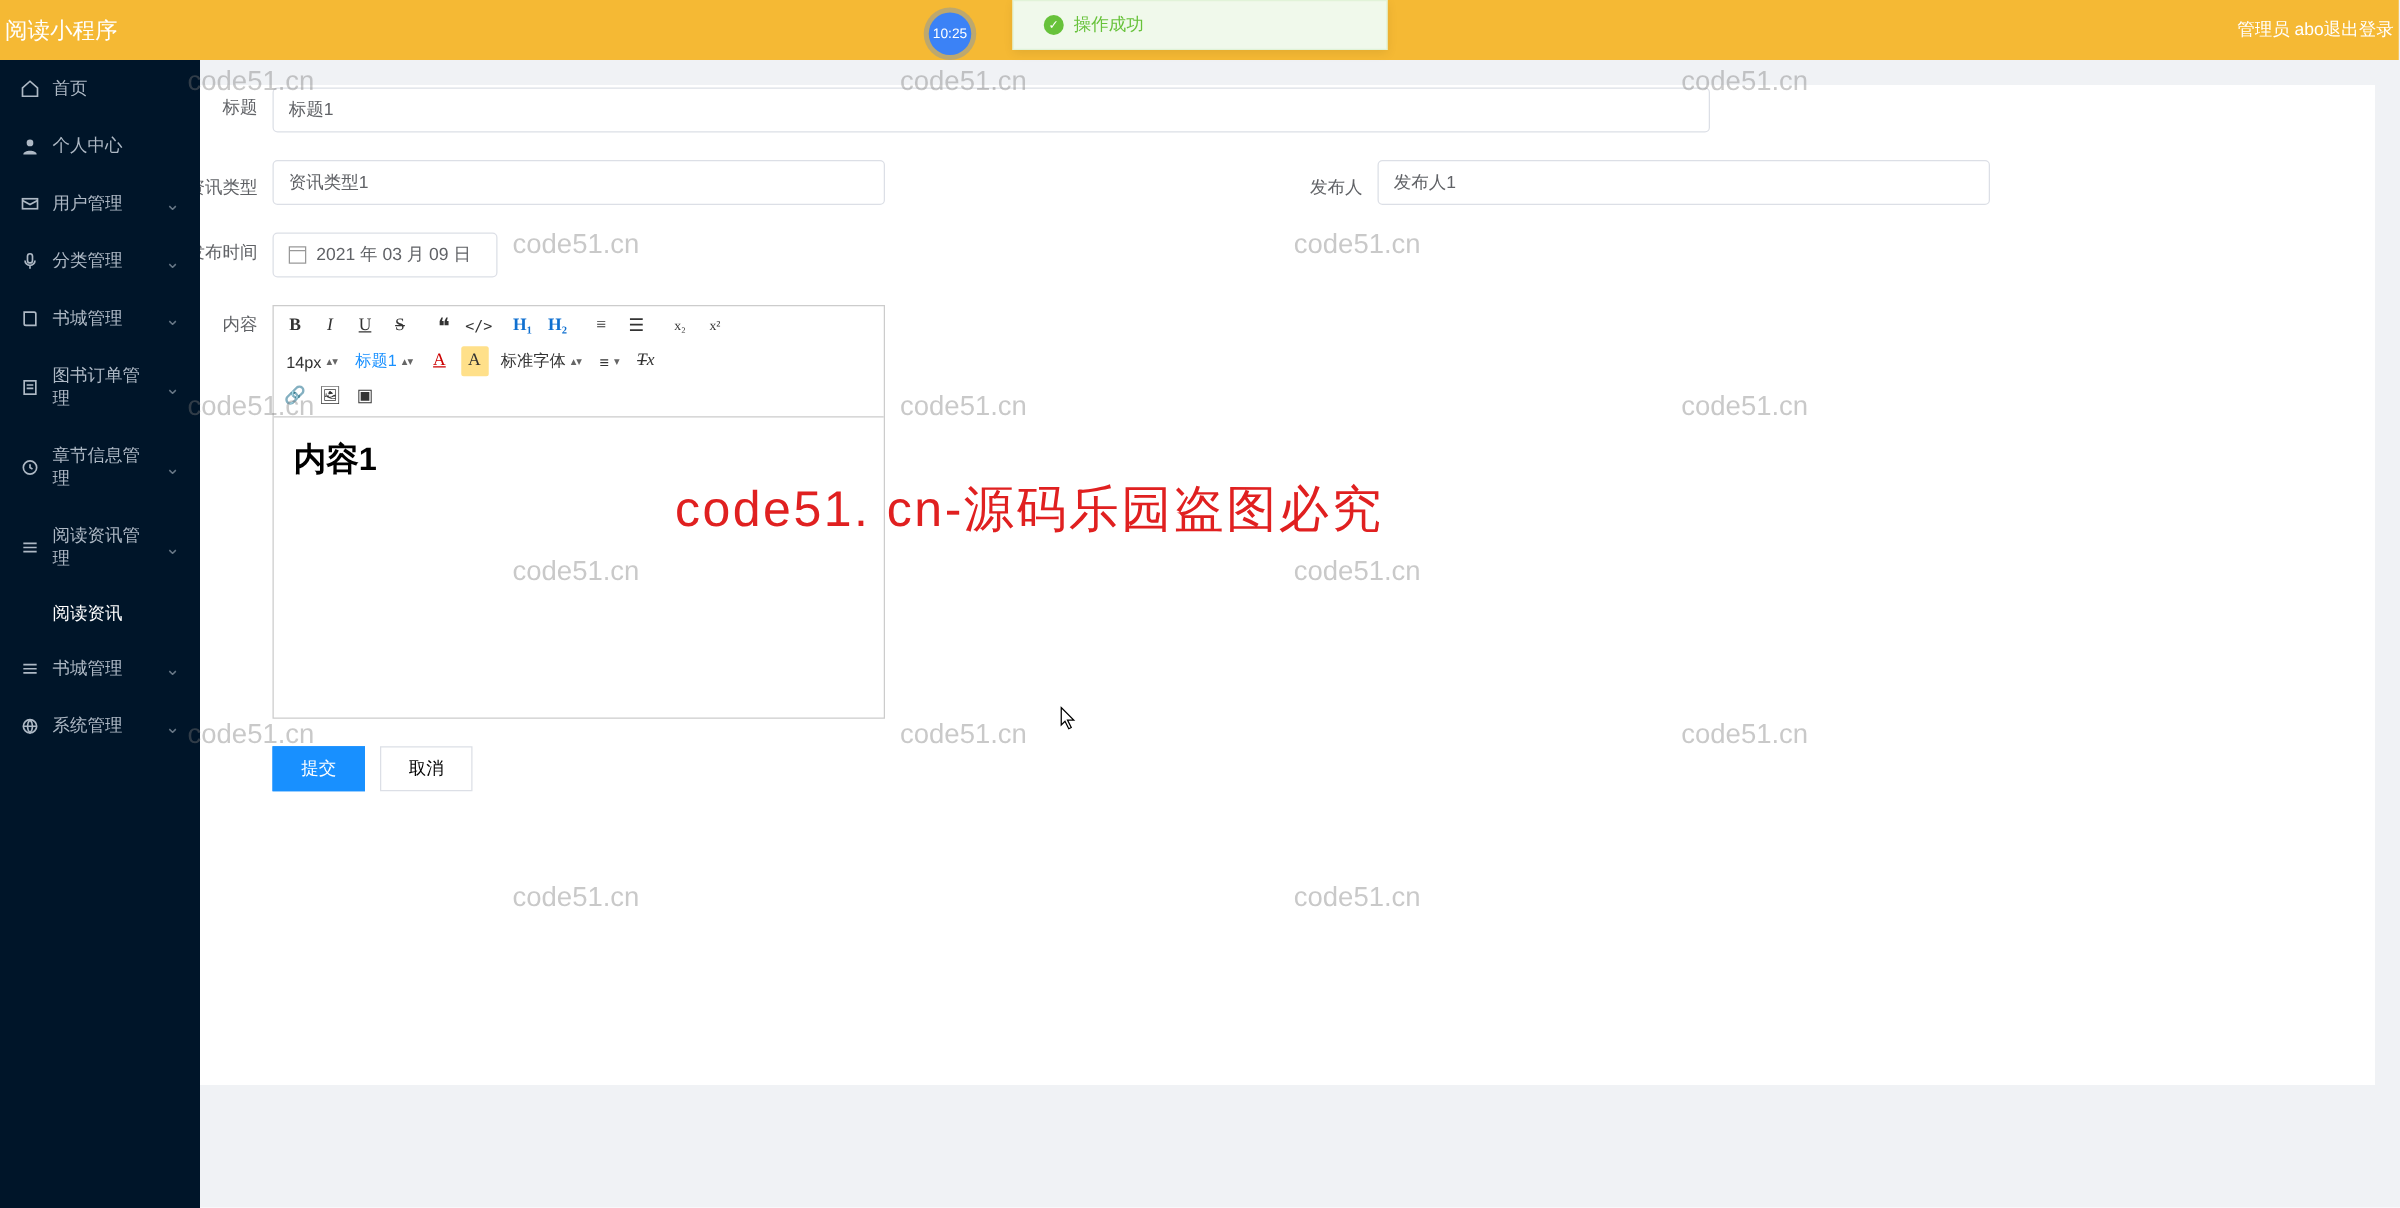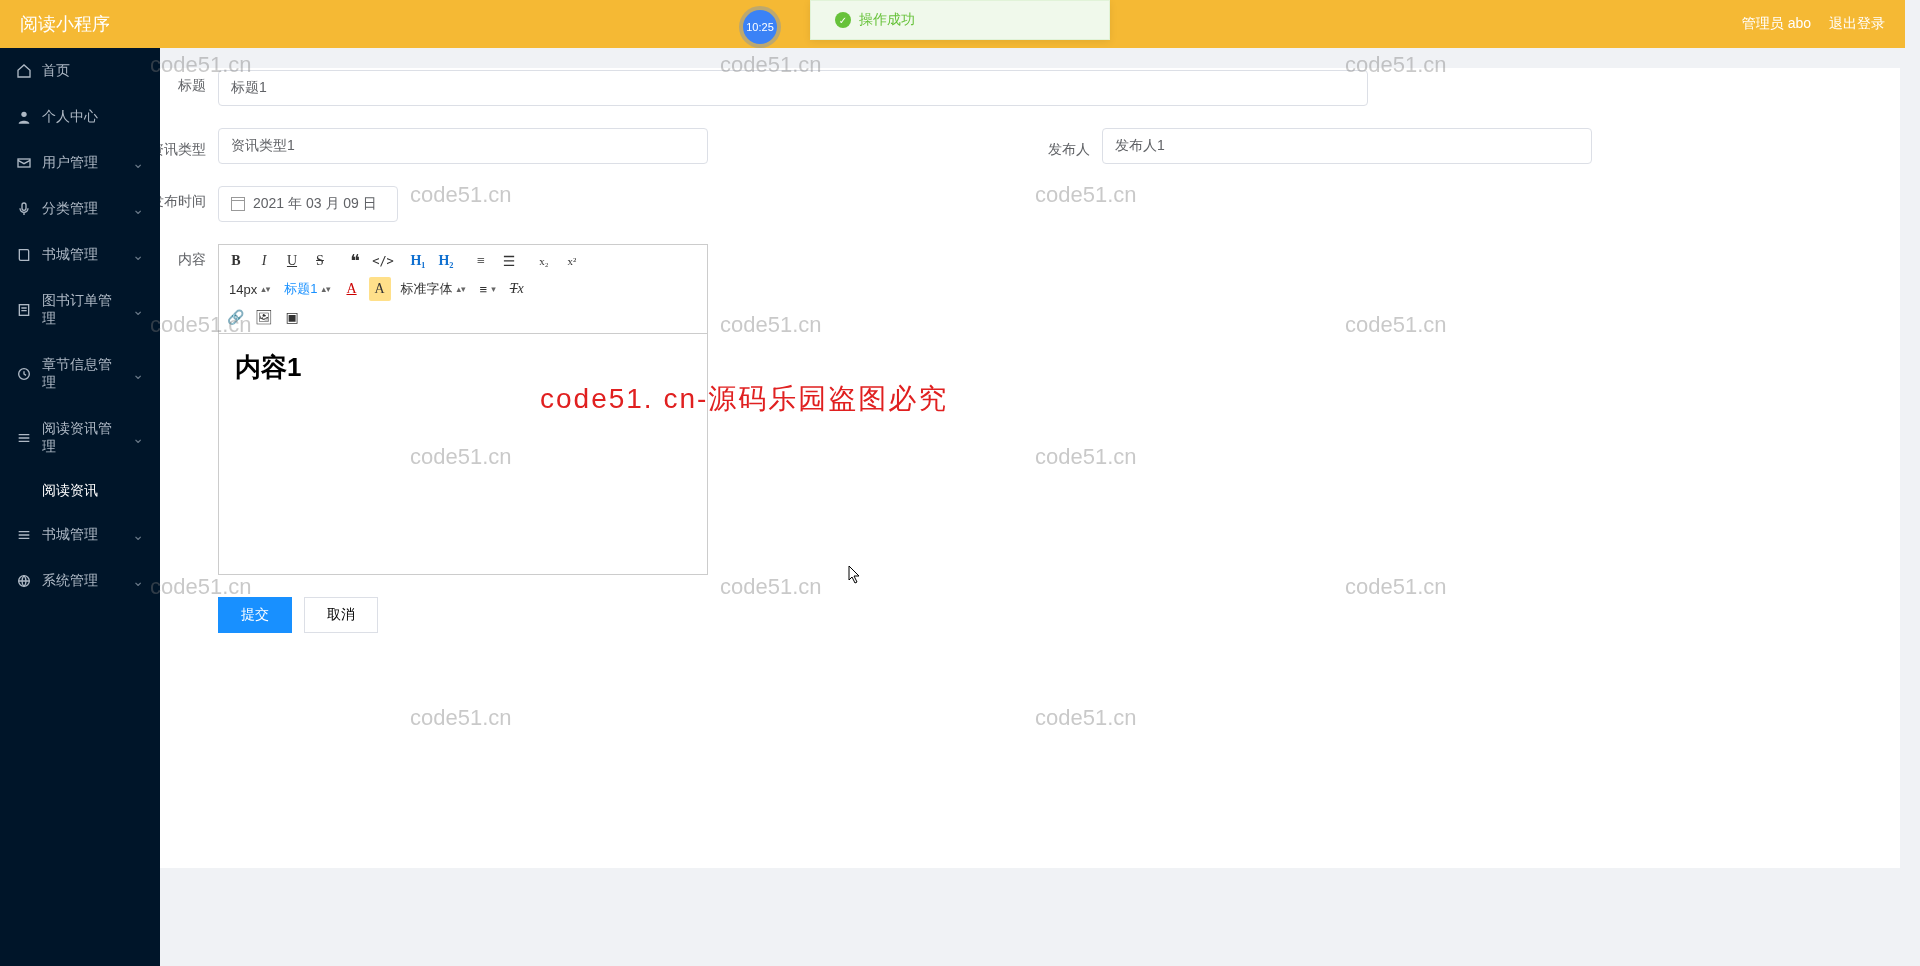--- a/index.html
+++ b/index.html
@@ -1,20 +1,20 @@
 <!DOCTYPE html>
 <html><head>
 <meta charset="utf-8">
 <style>
 * { box-sizing: border-box; margin: 0; padding: 0; }
 body { font-family: "Microsoft YaHei", Arial, sans-serif; font-size: 14px; color: #333; background: #f0f2f5; position: relative; overflow-x: hidden; }
 
-.header { position: fixed; top: 0; left: 0; right: 15px; height: 48px; background: #f5b934; display: flex; align-items: center; padding: 0 20px; z-index: 100; }
+.header { position: fixed; top: 0; left: 0; right: 1px; height: 48px; background: #f5b934; display: flex; align-items: center; padding: 0 4px; z-index: 100; }
 .header-title { color: #fff; font-size: 18px; font-weight: 500; }
-.header-right { margin-left: auto; display: flex; gap: 18px; }
+.header-right { margin-left: auto; display: flex; }
 .header-link { color: #fff; cursor: pointer; font-size: 14px; }
 
 .toast { position: fixed; top: 0; left: 50%; transform: translateX(-50%); background: #f0f9eb; border: 1px solid #e1f3d8; padding: 10px 24px; display: flex; align-items: center; gap: 8px; z-index: 200; min-width: 300px; box-shadow: 0 2px 8px rgba(0,0,0,.08); }
 .toast-icon { width: 16px; height: 16px; border-radius: 50%; background: #67c23a; display: inline-flex; align-items: center; justify-content: center; color: #fff; font-size: 10px; }
 .toast-text { color: #67c23a; }
 
 .timer-badge { position: fixed; top: 10px; left: 743px; width: 34px; height: 34px; border-radius: 50%; background: #3b82f6; box-shadow: 0 0 0 4px rgba(59,130,246,.3); display: flex; align-items: center; justify-content: center; color: #fff; font-size: 11px; z-index: 300; }
 
 .sidebar { position: fixed; top: 48px; left: 0; bottom: 0; width: 160px; background: #001529; color: #aeb9c5; overflow-y: auto; }
 .menu-item { display: flex; align-items: center; padding: 14px 16px; gap: 10px; cursor: pointer; font-size: 14px; }
@@ -57,21 +57,21 @@
 .ed-caret { font-size: 9px; color: #666; }
 .ed-sep { width: 1px; height: 18px; background: transparent; }
 .ed-body { min-height: 240px; padding: 16px; }
 .ed-body h1 { font-size: 26px; font-weight: 700; color: #000; }
 
 .btn-row { display: flex; gap: 12px; margin-top: 20px; margin-left: 82px; }
 .btn { height: 36px; padding: 0 22px; border-radius: 0; border: 1px solid #dcdfe6; background: #fff; cursor: pointer; font-size: 14px; }
 .btn-primary { background: #1890ff; border-color: #1890ff; color: #fff; }
 
 .wm { position: absolute; color: rgba(120,120,120,.4); font-size: 22px; pointer-events: none; z-index: 50; }
-.wm-red { position: absolute; color: #e02020; font-size: 28px; font-weight: 500; letter-spacing: 2px; z-index: 60; pointer-events: none; }
+.wm-red { position: absolute; color: #e02020; font-size: 40px; font-weight: 500; letter-spacing: 2px; z-index: 60; pointer-events: none; }
 
 .cursor-ptr { position: absolute; width: 14px; height: 20px; z-index: 70; pointer-events: none; }
 </style>
 </head>
 <body>
 
 <div class="wm" style="left:150px; top:52px;">code51.cn</div>
 <div class="wm" style="left:720px; top:52px;">code51.cn</div>
 <div class="wm" style="left:1345px; top:52px;">code51.cn</div>
 <div class="wm" style="left:410px; top:182px;">code51.cn</div>

